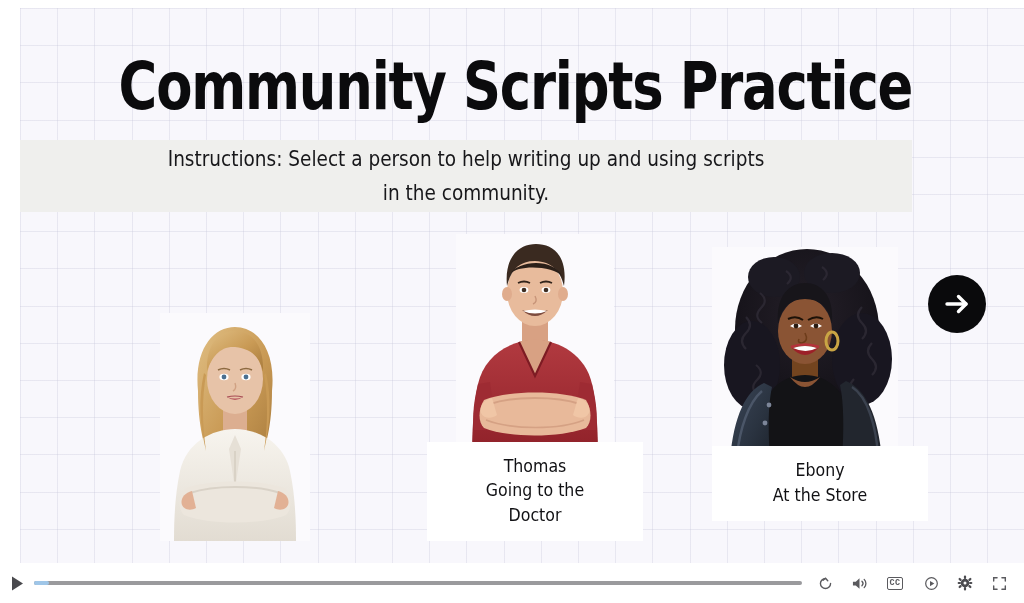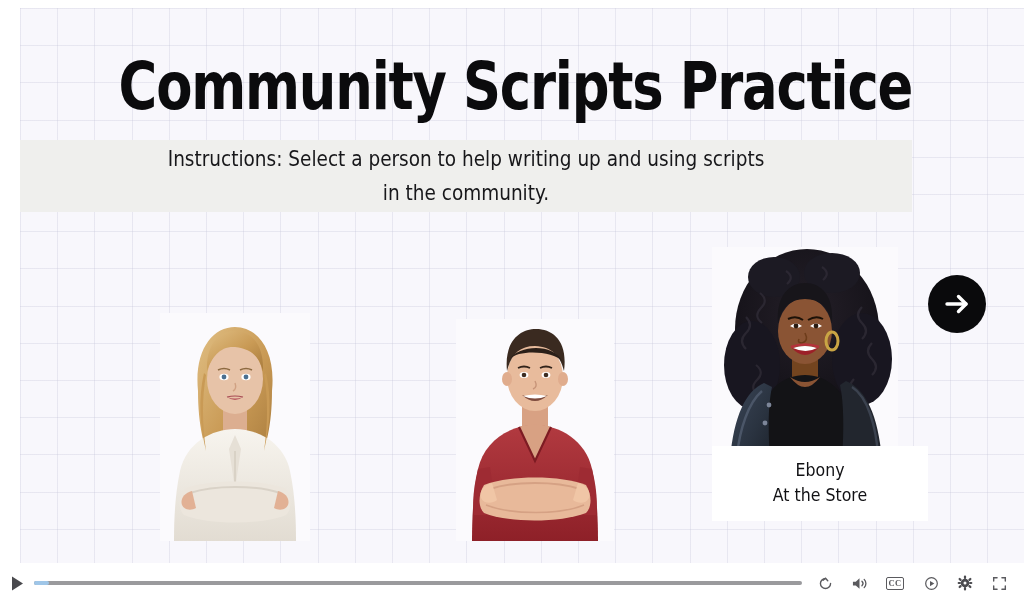--- a/index.html
+++ b/index.html
@@ -204,21 +204,21 @@
     justify-content: center;
     cursor: pointer;
     color: #5a5a5e;
   }
   .cc-box {
     border: 1.6px solid #5a5a5e;
     border-radius: 2px;
     font-size: 8.5px;
     font-weight: 700;
     letter-spacing: 0.3px;
-    font-family: Liberation Serif, serif;
+    font-family: Liberation Mono, monospace;
     color: #5a5a5e;
     padding: 1px 2px;
     line-height: 9px;
   }
 </style>
 </head>
 <body>
 
 <div id="app">
 
@@ -326,20 +326,25 @@
             <circle cx="90" cy="56" r="2.3" fill="#3d2d22"></circle>
             <path d="M62 49 q6 -3 12 0" stroke="#32241b" stroke-width="1.8" fill="none"></path>
             <path d="M84 49 q6 -3 12 0" stroke="#32241b" stroke-width="1.8" fill="none"></path>
 
             <path d="M79 62 q3 6 -2 8" stroke="#c79478" stroke-width="1.4" fill="none"></path>
 
             <path d="M66 76 q13 12 26 0 q-13 5 -26 0 Z" fill="#7d4b3d"></path>
             <path d="M67 77 q12 5 24 0 q-12 -3 -24 0 Z" fill="#ffffff"></path>
           </svg>
         </div>
+        <div class="card-label-wrap">
+          <div class="card-label">Thomas
+Going to the
+Doctor</div>
+        </div>
       </div>
 
       <div class="card" id="card-ebony">
         <div class="card-photo">
           <svg viewBox="0 0 186 213" width="186" height="213" preserveAspectRatio="xMidYMax meet">
             <defs>
               <linearGradient id="e-jacket" x1="0" y1="0" x2="1" y2="1">
                 <stop offset="0%" stop-color="#3b4658"></stop>
                   <stop offset="60%" stop-color="#2a3340"></stop>
                   <stop offset="100%" stop-color="#1d232c"></stop>

